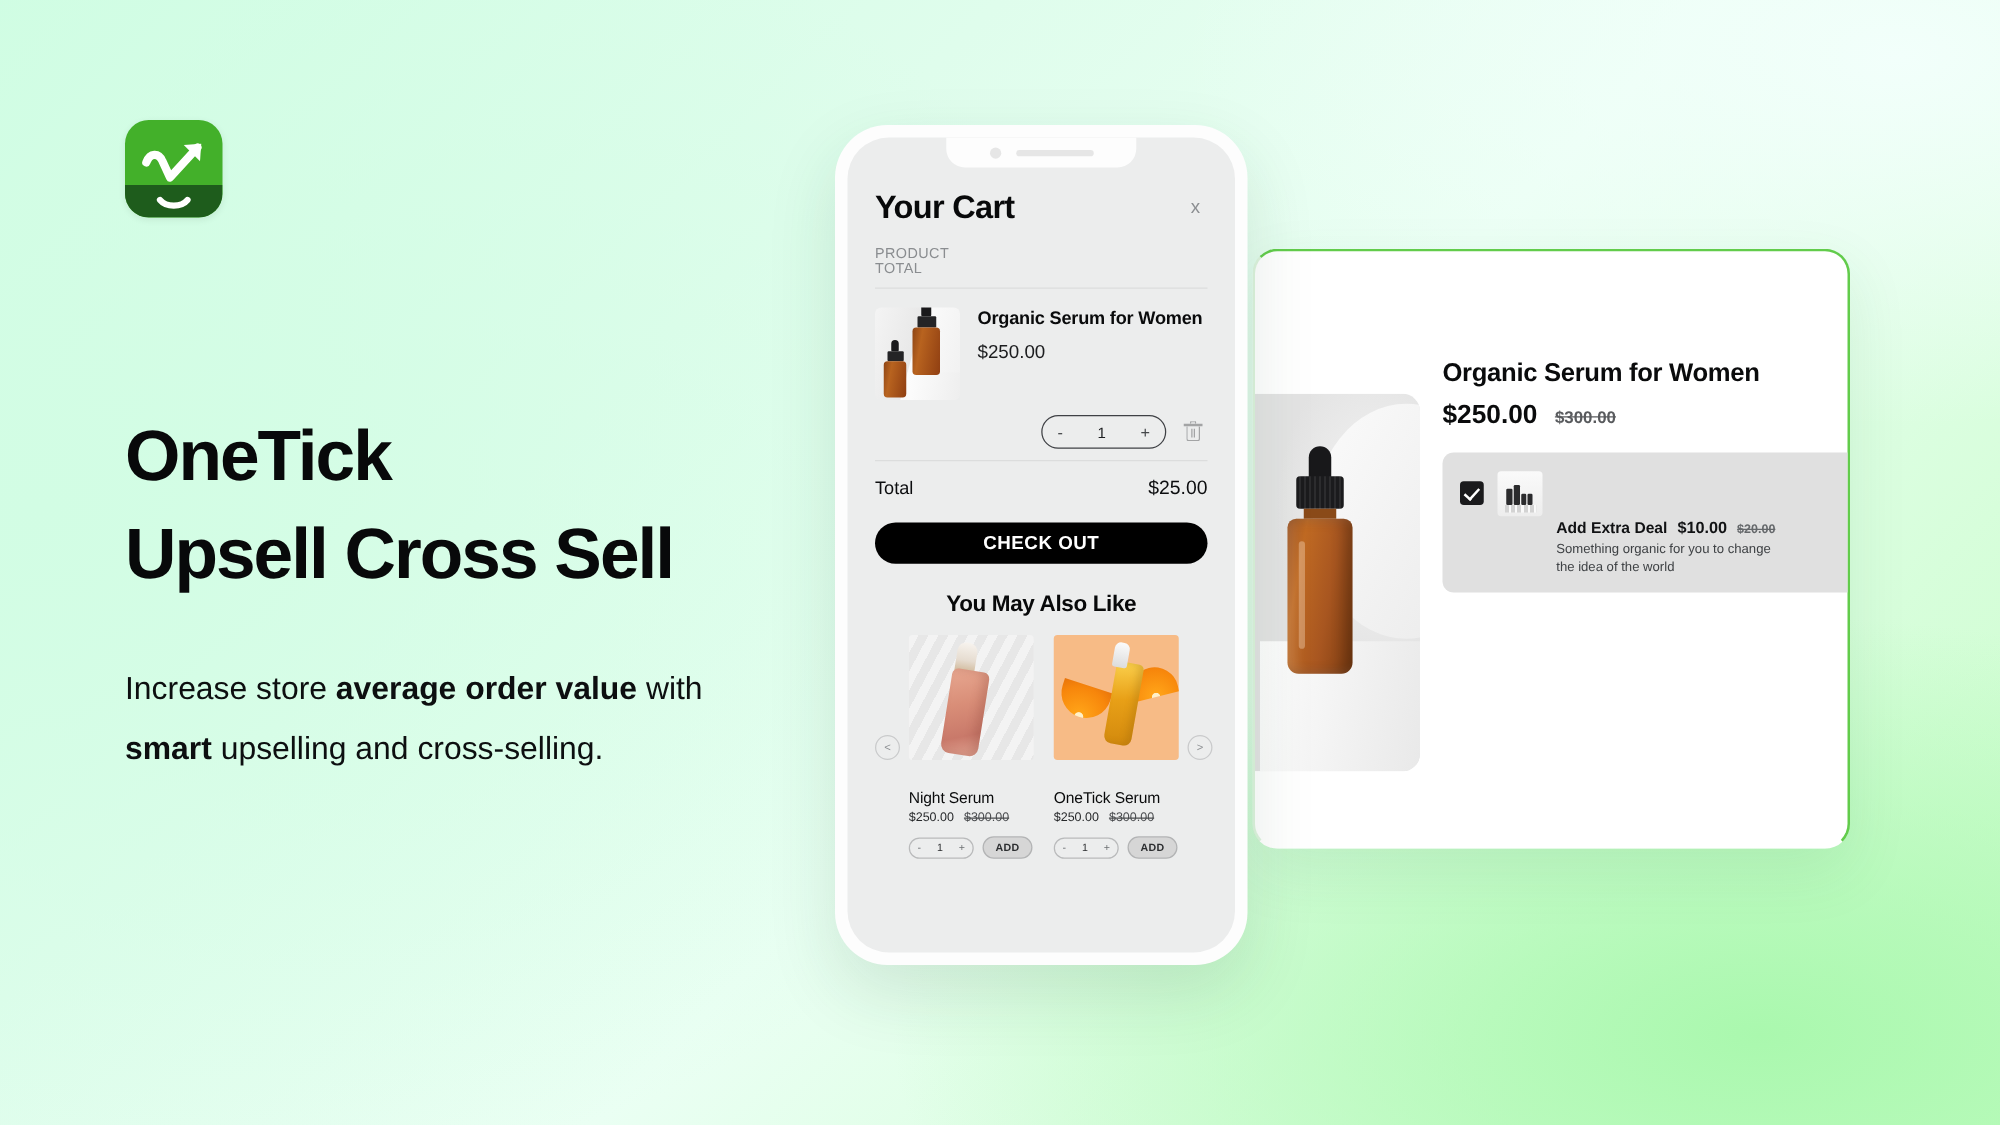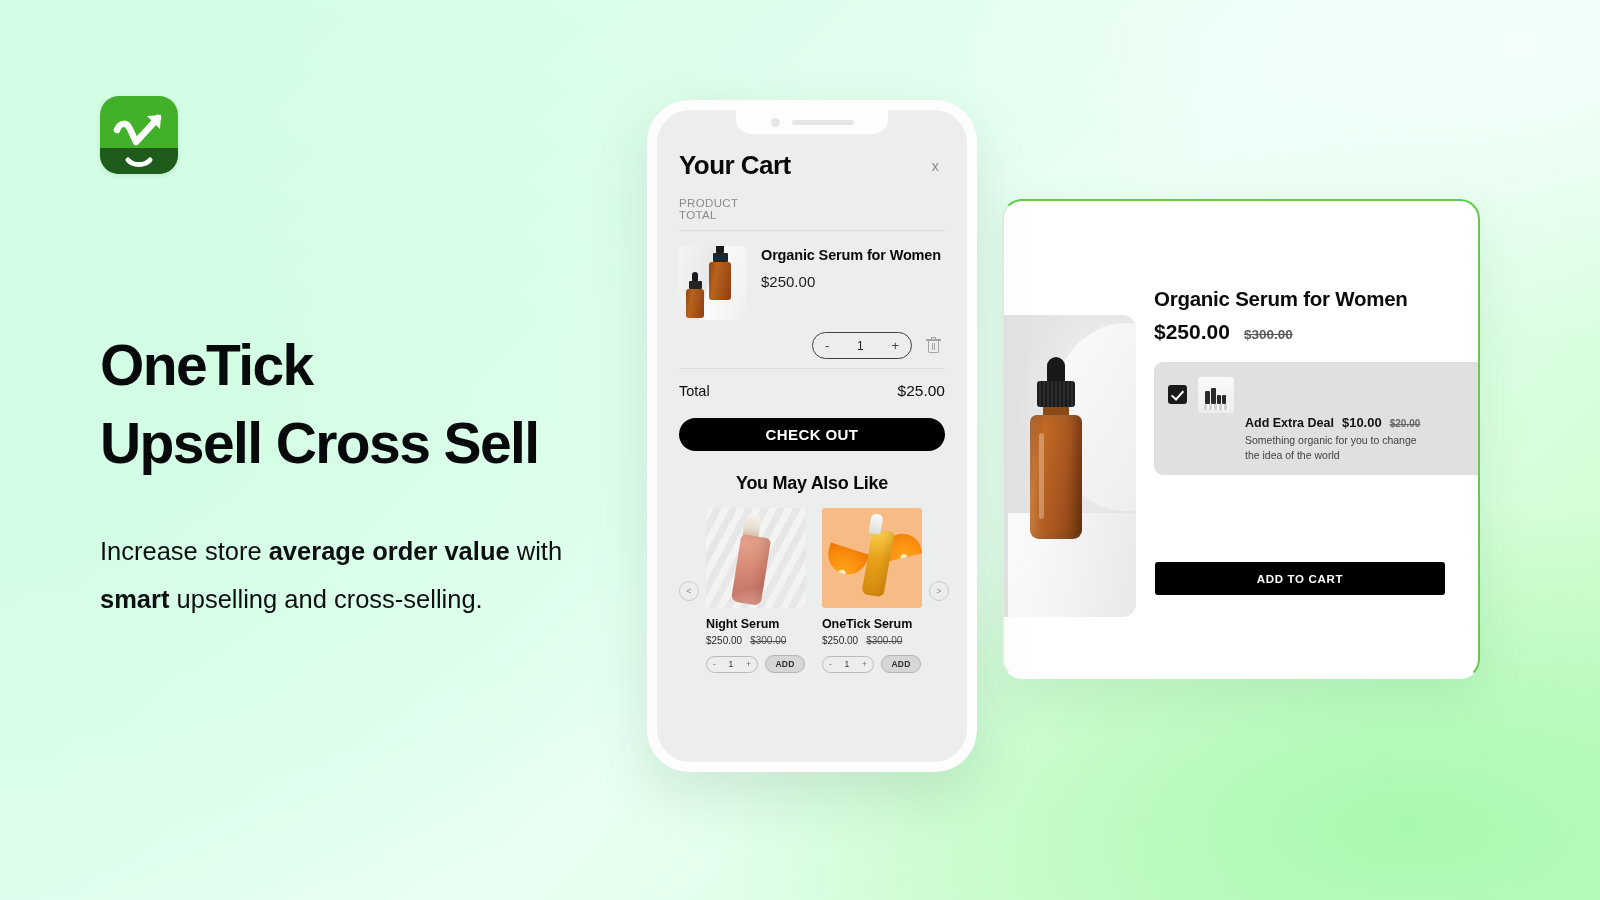--- a/index.html
+++ b/index.html
@@ -253,21 +253,21 @@
     font-family: inherit;
     font-size: 11.5px;
     font-weight: 700;
     letter-spacing: 0.7px;
     cursor: pointer;
   }
 
   
   .phone {
     position: absolute;
-    left: 647px;
+    left: 668px;
     top: 100px;
     width: 330px;
     height: 672px;
     background: #fdfdfd;
     border-radius: 42px;
     box-shadow: 0 22px 55px rgba(30,80,50,0.13);
     padding: 10px;
   }
   .screen {
     position: relative;
@@ -510,23 +510,23 @@
     box-shadow: inset -4px 0 6px rgba(140,90,10,0.25);
   }
   .reco-img.organic .ocap {
     position:absolute; left:48px; top:6px; width:12px; height:20px;
     background: linear-gradient(180deg,#fbfbfb,#dcdcdc);
     border-radius: 5px 5px 2px 2px;
     transform: rotate(10deg);
   }
 
   .reco-name {
-    margin-top: 9px;
+    margin-top: 23px;
     font-size: 12.5px;
-    font-weight: 700;
+    font-weight: 400;
     color: #0a0b0c;
     letter-spacing: -0.1px;
   }
   .reco-prices { margin-top: 4px; display: flex; gap: 8px; align-items: baseline; }
   .reco-price { font-size: 10px; color: #27292b; }
   .reco-compare { font-size: 10px; color: #4a4c4f; text-decoration: line-through; }
 
   .reco-actions { margin-top: 9px; display: flex; align-items: center; gap: 7px; }
   .mini-stepper {
     display: flex; align-items: center; justify-content: space-between;
@@ -616,21 +616,20 @@
               <span class="deal-name">Add Extra Deal</span>
               <span class="deal-price">$10.00</span>
               <span class="deal-compare">$20.00</span>
             </div>
             <div class="deal-desc">Something organic for you to change the idea of the world</div>
           </div>
         </div>
       </div>
     </div>
 
-    <button class="add-to-cart">ADD TO CART</button>
   </div>
 
   <div class="phone">
     <div class="screen">
 
       <div class="notch">
         <div class="cam"></div>
         <div class="speaker"></div>
       </div>
 

